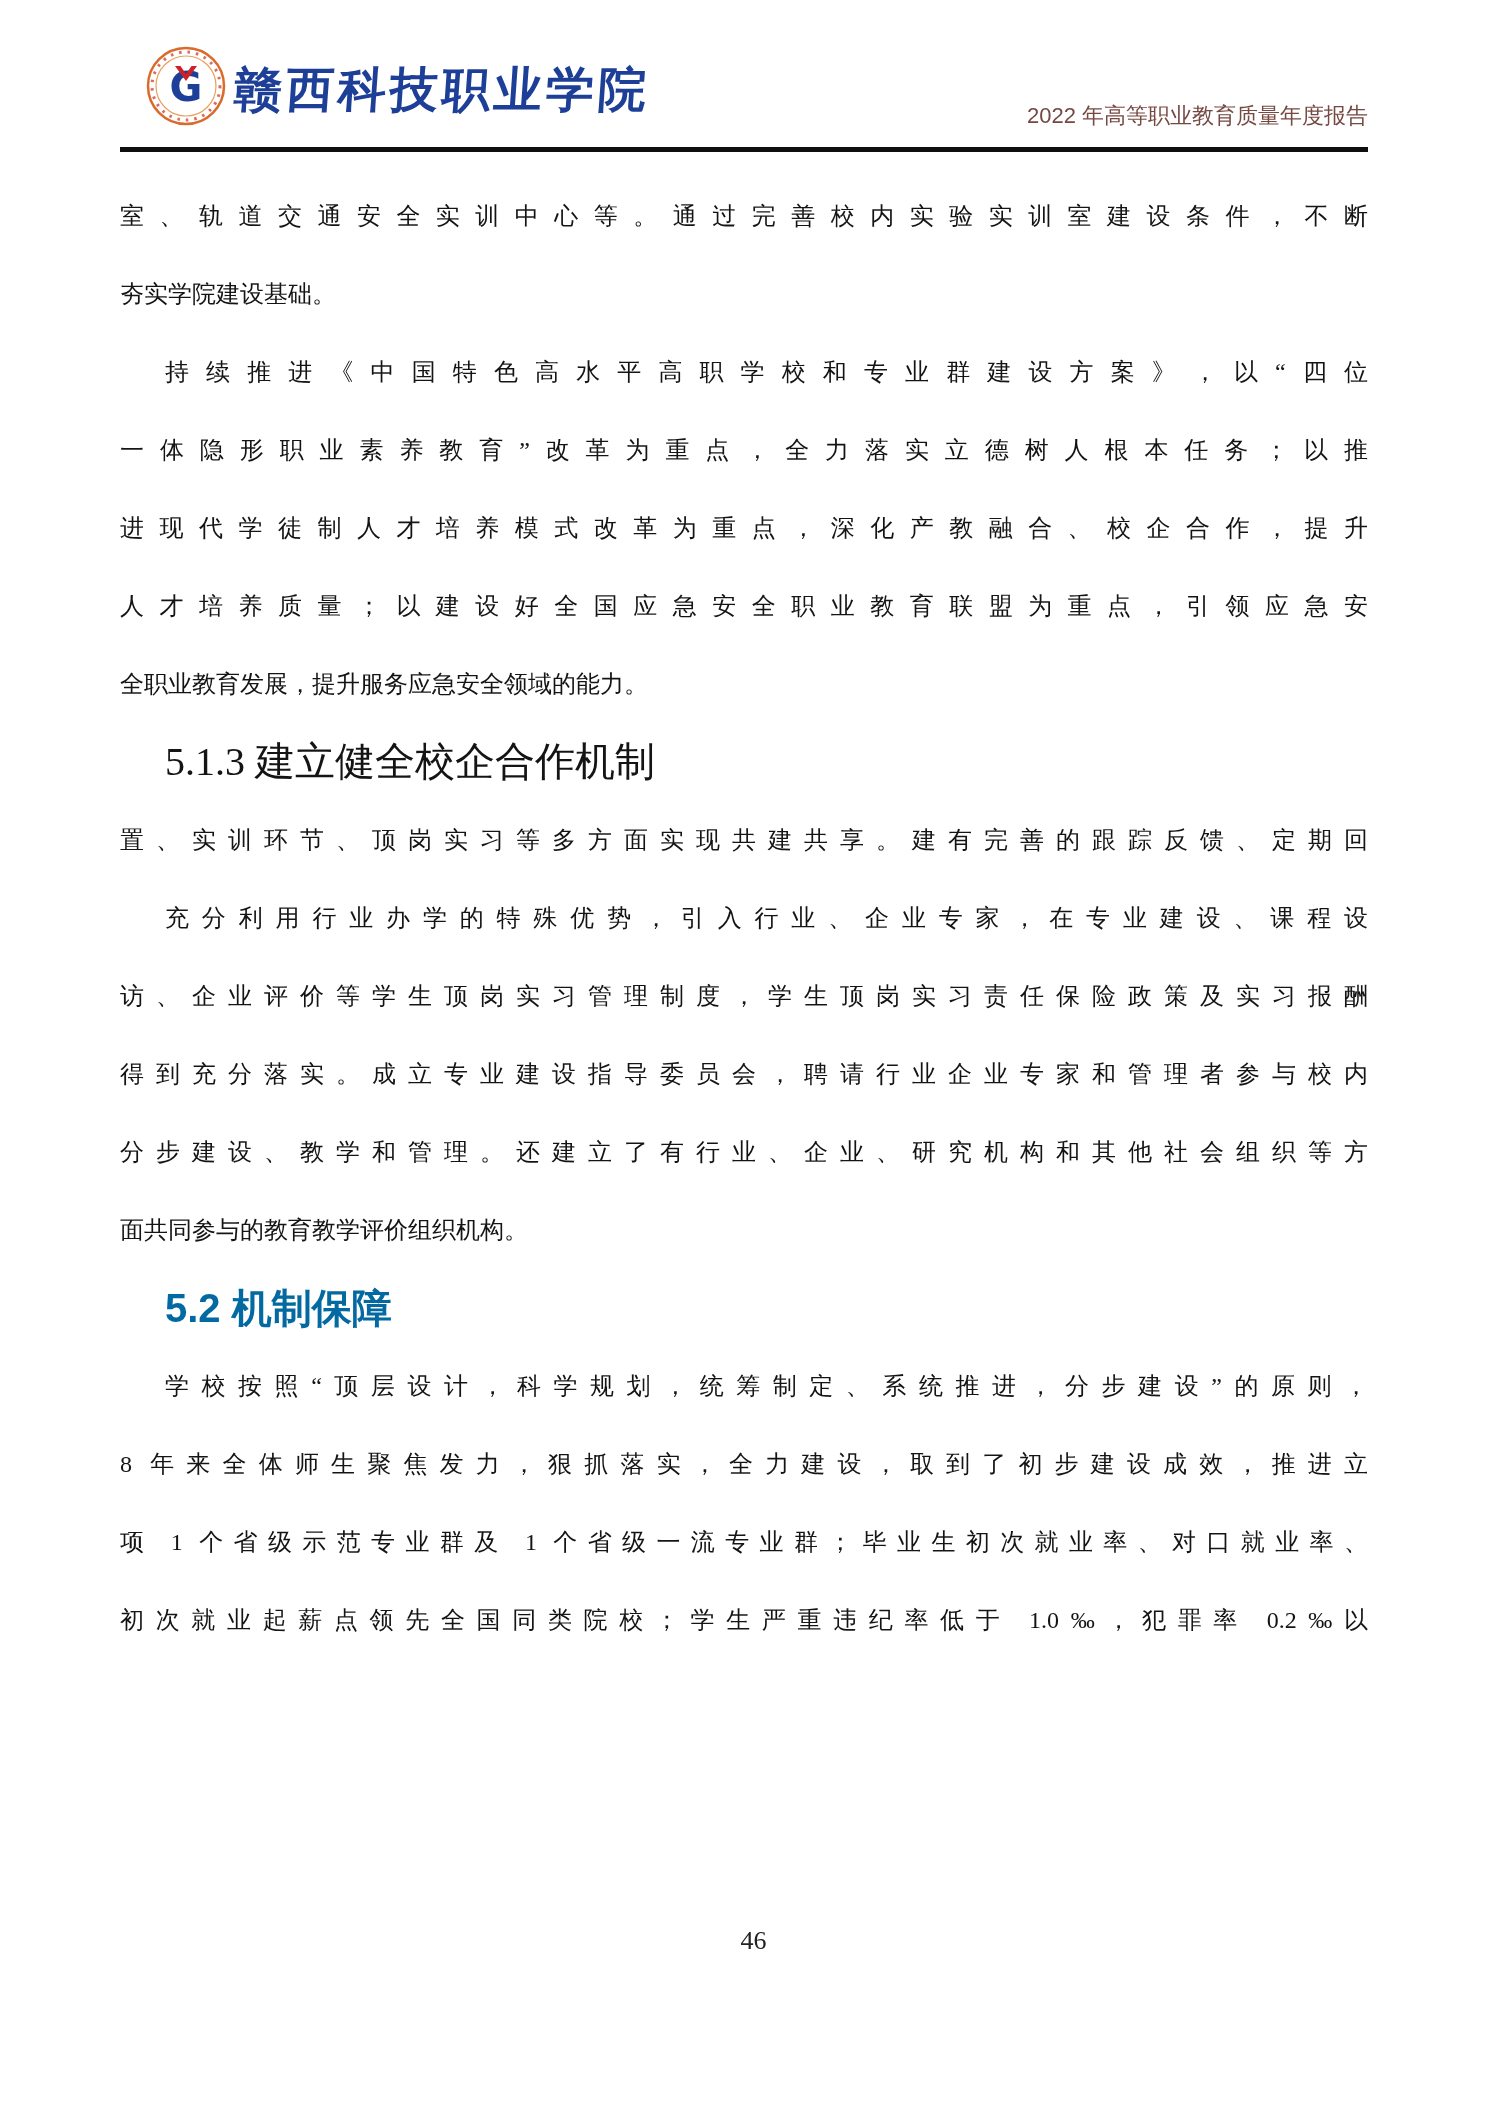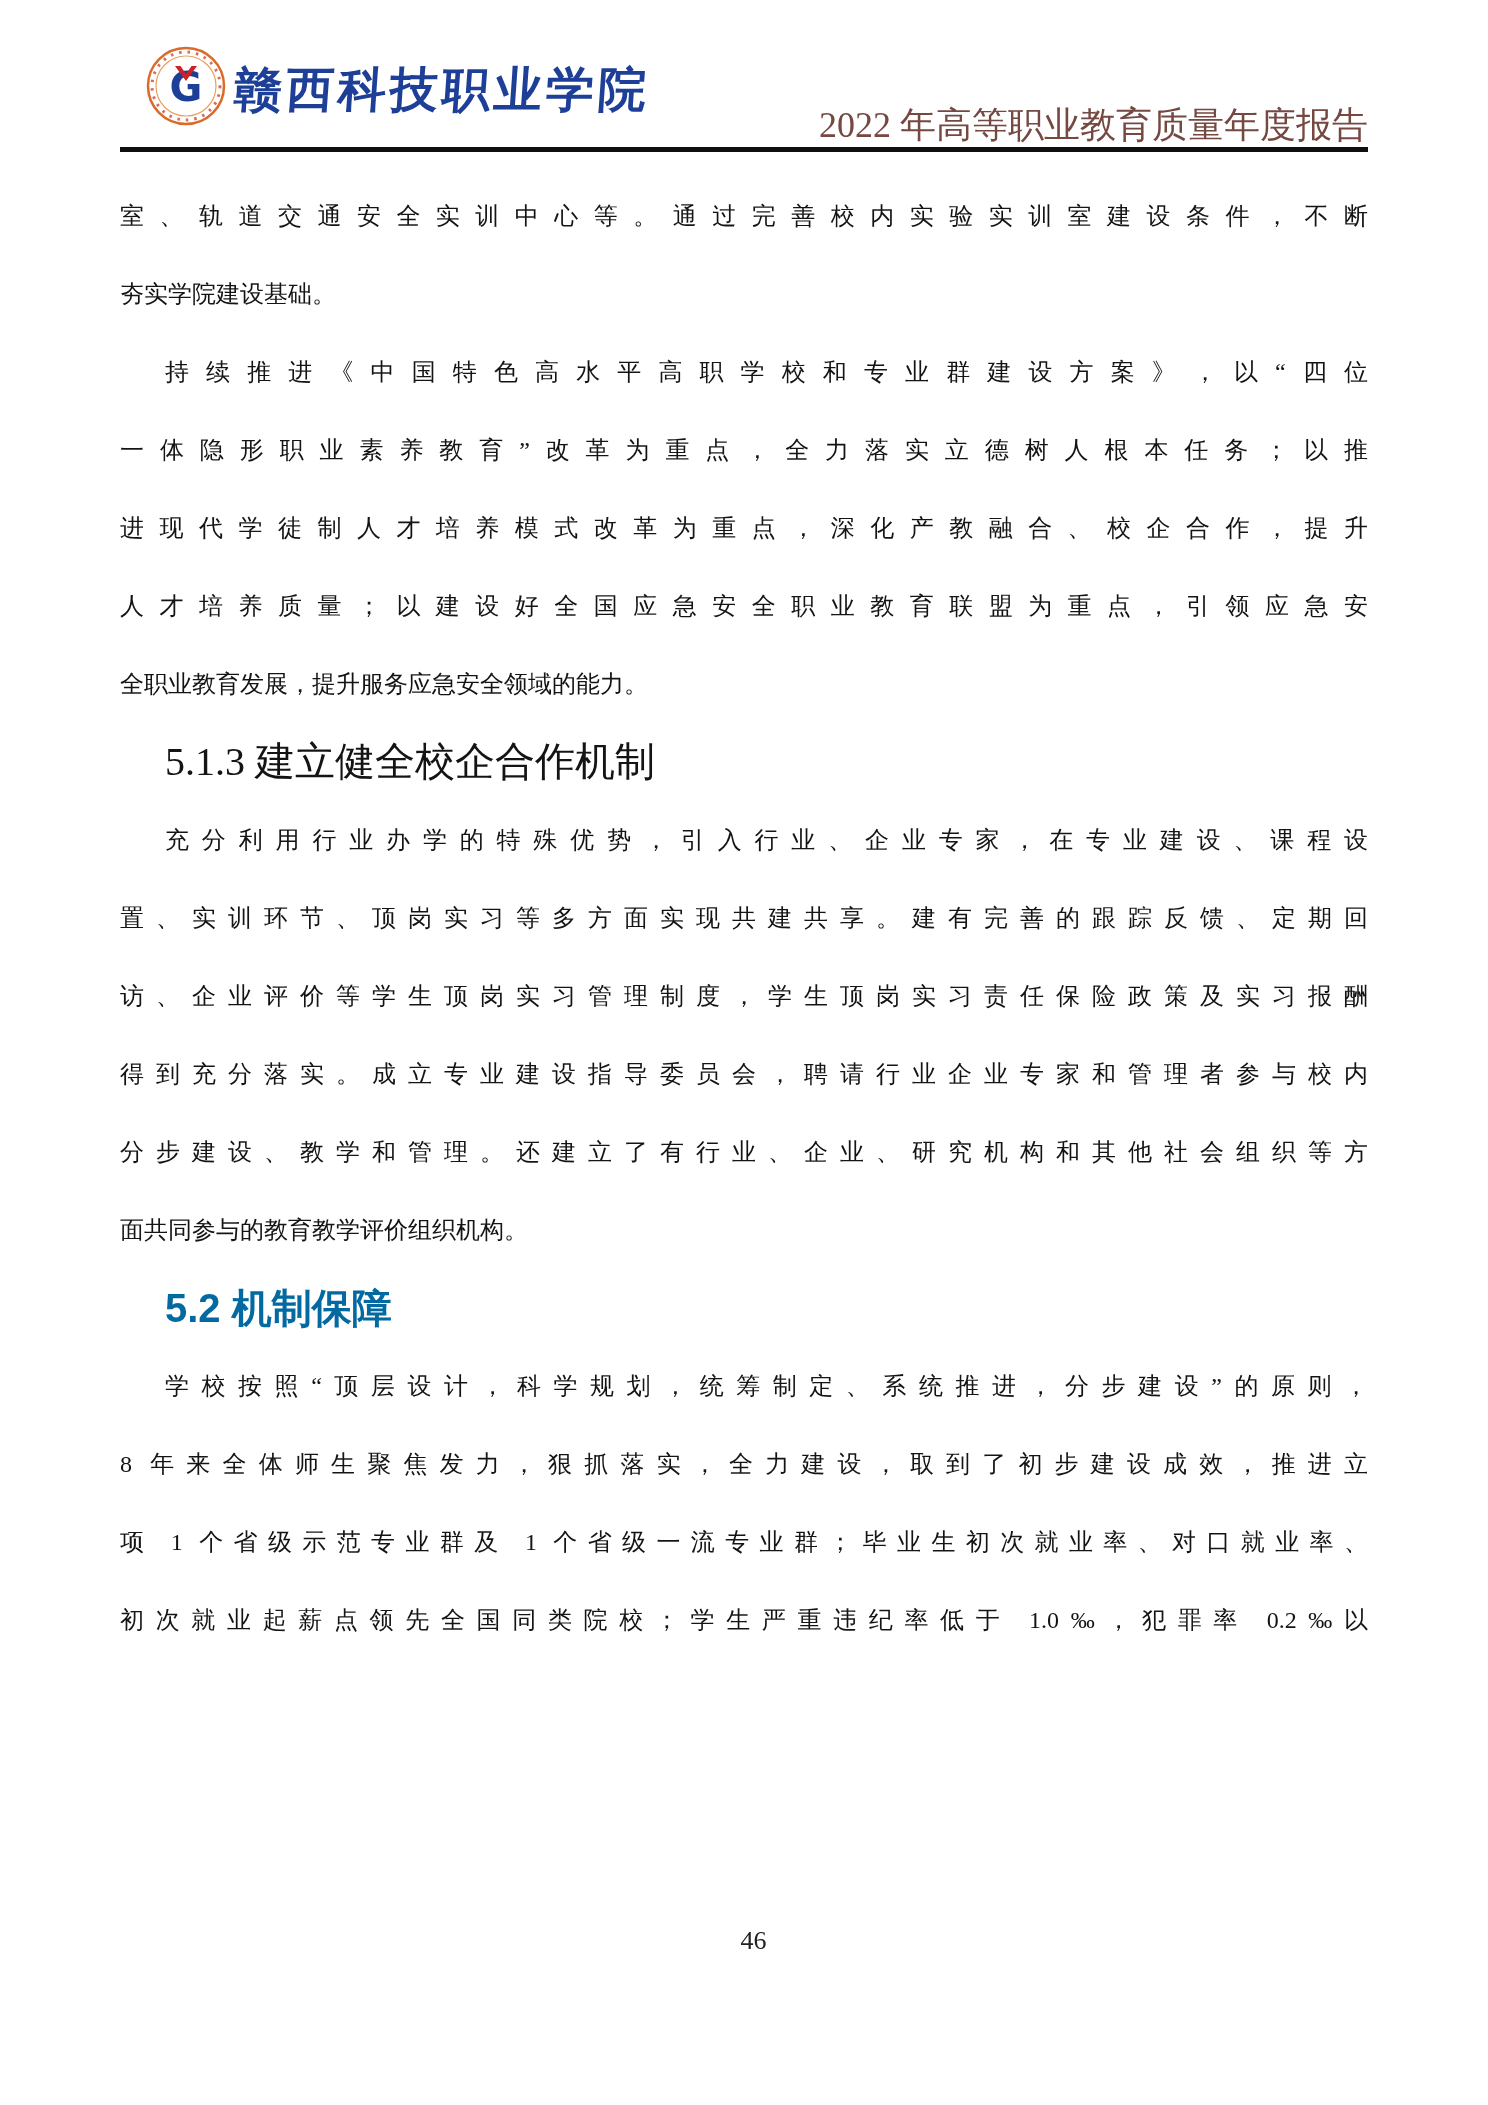--- a/index.html
+++ b/index.html
@@ -20,23 +20,23 @@
     position:absolute; left:234px; top:58px;
     font-size:48px; font-weight:bold;
     letter-spacing:4px;
     color:#1e3f97;
     transform:skewX(-4deg);
     font-family:"Liberation Serif", serif;
     white-space:nowrap;
   }
   .report-title {
     position:absolute; right:120px; top:101px;
-    font-size:36px;
+    font-size:22px;
     color:#754842;
-    font-family:Liberation Serif, serif;
+    font-family:Liberation Sans, sans-serif;
     white-space:nowrap;
   }
   .header-rule {
     position:absolute; left:120px; right:120px; top:147px;
     height:0; border-top:5px solid #0f0f0f;
   }
   
   .doc-body {
     position:absolute; left:120px; right:120px; top:177px;
   }
@@ -94,22 +94,22 @@
 
   <div class="doc-body">
       <div class="line">室、轨道交通安全实训中心等。通过完善校内实验实训室建设条件，不断</div>
       <div class="line para-end">夯实学院建设基础。</div>
       <div class="line indent">持续推进《中国特色高水平高职学校和专业群建设方案》，以“四位</div>
       <div class="line">一体隐形职业素养教育”改革为重点，全力落实立德树人根本任务；以推</div>
       <div class="line">进现代学徒制人才培养模式改革为重点，深化产教融合、校企合作，提升</div>
       <div class="line">人才培养质量；以建设好全国应急安全职业教育联盟为重点，引领应急安</div>
       <div class="line para-end">全职业教育发展，提升服务应急安全领域的能力。</div>
       <div class="h3">5.1.3 建立健全校企合作机制</div>
+      <div class="line">置、实训环节、顶岗实习等多方面实现共建共享。建有完善的跟踪反馈、定期回</div>
       <div class="line indent">充分利用行业办学的特殊优势，引入行业、企业专家，在专业建设、课程设</div>
-      <div class="line">置、实训环节、顶岗实习等多方面实现共建共享。建有完善的跟踪反馈、定期回</div>
       <div class="line">访、企业评价等学生顶岗实习管理制度，学生顶岗实习责任保险政策及实习报酬</div>
       <div class="line">得到充分落实。成立专业建设指导委员会，聘请行业企业专家和管理者参与校内</div>
       <div class="line">分步建设、教学和管理。还建立了有行业、企业、研究机构和其他社会组织等方</div>
       <div class="line para-end">面共同参与的教育教学评价组织机构。</div>
       <div class="h2">5.2 机制保障</div>
       <div class="line indent">学校按照“顶层设计，科学规划，统筹制定、系统推进，分步建设”的原则，</div>
       <div class="line">8 年来全体师生聚焦发力，狠抓落实，全力建设，取到了初步建设成效，推进立</div>
       <div class="line">项 1 个省级示范专业群及 1 个省级一流专业群；毕业生初次就业率、对口就业率、</div>
       <div class="line">初次就业起薪点领先全国同类院校；学生严重违纪率低于 1.0‰，犯罪率 0.2‰以</div>
     </div>

